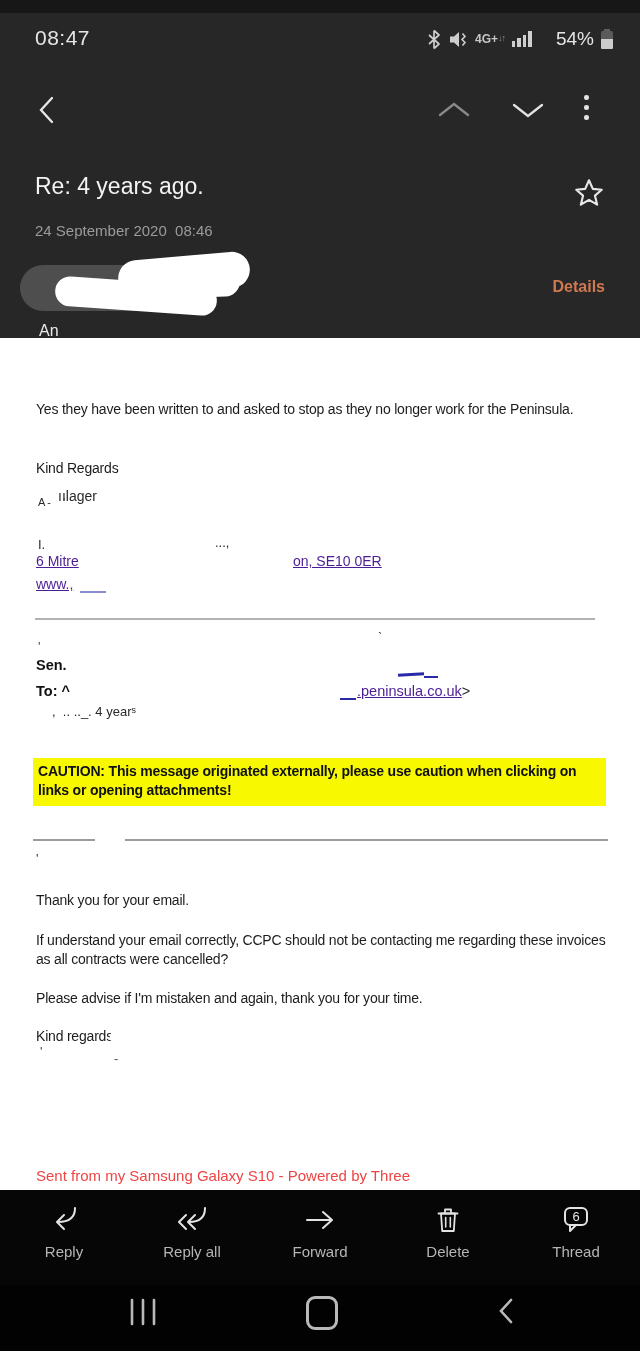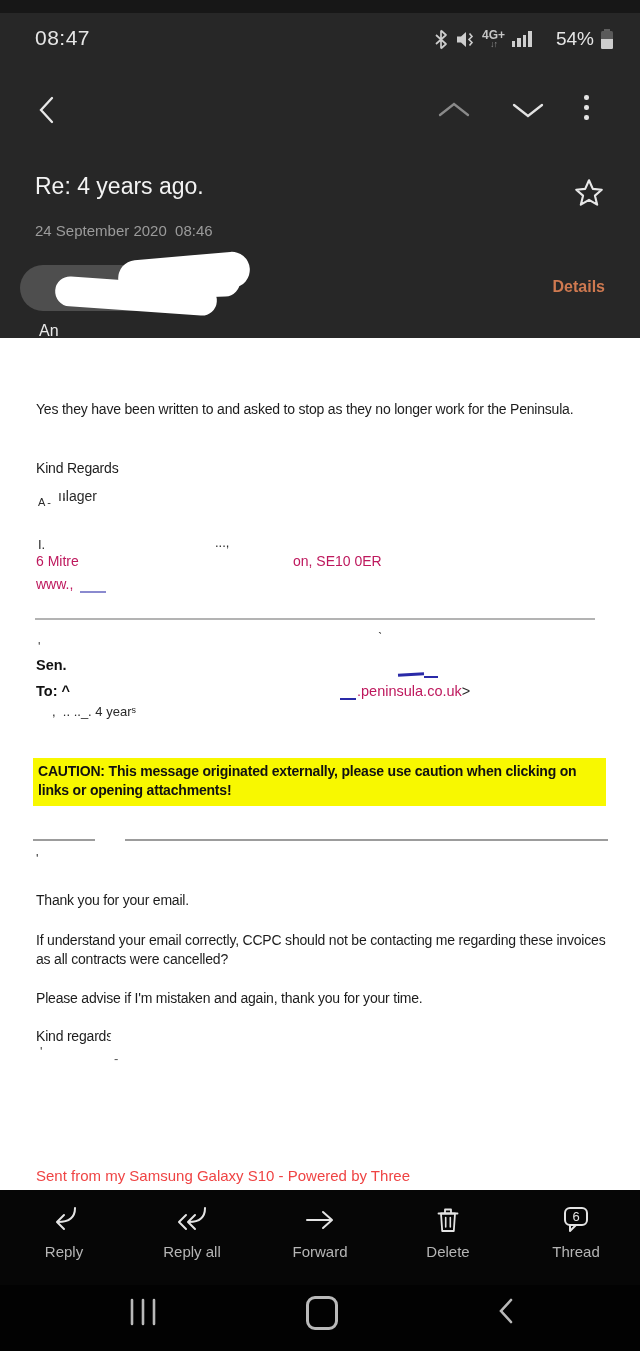--- a/index.html
+++ b/index.html
@@ -5,21 +5,21 @@
   html,body{margin:0;padding:0;background:#888;}
   .screen{position:relative;width:640px;height:1351px;background:#ffffff;overflow:hidden;
           font-family:"Liberation Sans",sans-serif;margin:0 auto;}
   .abs{position:absolute;}
 
   
   .header{position:absolute;top:0;left:0;width:640px;height:338px;background:#272727;}
   .status-strip{position:absolute;top:0;left:0;width:640px;height:13px;background:#171717;}
   .time{position:absolute;left:35px;top:26px;font-size:21px;color:#e6e6e6;letter-spacing:.5px;}
   .status-cluster{position:absolute;right:27px;top:27px;display:flex;align-items:center;gap:7px;height:24px;}
-  .net-col{display:flex;flex-direction:column;align-items:center;line-height:1;justify-content:space-between;}
+  .net-col{display:flex;flex-direction:row;align-items:center;line-height:1;justify-content:space-between;}
   .net-label{font-size:12px;font-weight:bold;color:#c6c6c6;}
   .net-arrows{font-size:9px;color:#8f8f8f;margin-top:-1px;letter-spacing:-1px;}
   .sigbars{display:flex;align-items:flex-end;gap:2px;height:16px;}
   .sigbars i{display:block;width:3.5px;background:#cfcfcf;}
   .batt-pct{font-size:19px;color:#e5e5e5;margin-left:17px;}
   .battery{position:relative;width:12px;height:21px;}
   .battery .cap{width:6px;height:2.5px;background:#5f5f5f;margin:0 auto;}
   .battery .case{position:relative;width:12px;height:18px;background:#5a5a5a;border-radius:1.5px;overflow:hidden;}
   .battery .fill{position:absolute;bottom:0;left:0;width:100%;height:10px;background:#cccccc;}
 
@@ -31,21 +31,21 @@
   .date{position:absolute;left:35px;top:222px;font-size:15px;color:#9b9b9b;}
   .sender-pill{position:absolute;left:20px;top:265px;width:163px;height:46px;background:#4e4e4e;border-radius:23px;}
   .sender-frag{position:absolute;left:19px;top:13px;font-size:16px;color:#e9e9e9;margin-top:44px;}
   .scribble{position:absolute;background:#ffffff;}
   .details{position:absolute;right:35px;top:278px;font-size:16px;font-weight:bold;color:#cf7950;}
 
   
   .bodytxt{position:absolute;left:36px;width:574px;font-size:14px;letter-spacing:-.2px;
            line-height:19px;color:#1c1c1c;}
   .frag{position:absolute;font-size:13px;color:#2a2a2a;}
-  .blink{color:#be185d;}
+  .blink{color:#4c1d95;text-decoration:underline;}
   .bold{font-weight:bold;}
   .hr1{position:absolute;left:35px;top:618px;width:560px;height:2px;background:#b3b3b3;}
   .caution{position:absolute;left:33px;top:758px;width:562px;background:#f8f800;
            padding:4px 6px 6px 5px;font-size:14px;font-weight:bold;letter-spacing:-.2px;
            line-height:19px;color:#111111;}
   .divseg{position:absolute;top:839px;height:2px;background:#9c9c9c;}
   .footer{position:absolute;left:36px;top:1167px;font-size:15px;color:#ef4444;}
   .bluebit{position:absolute;background:#2a2aa8;}
 
   

